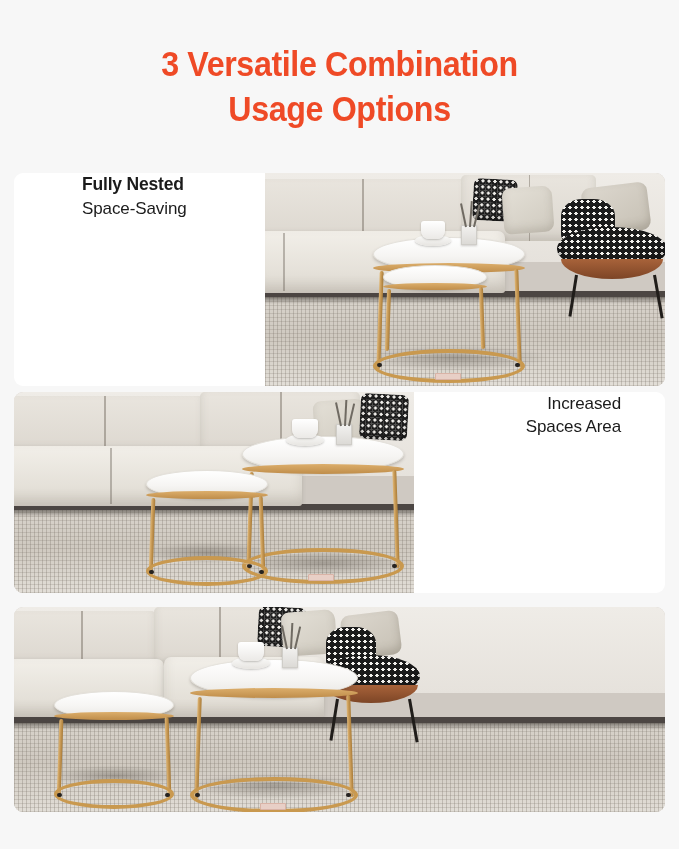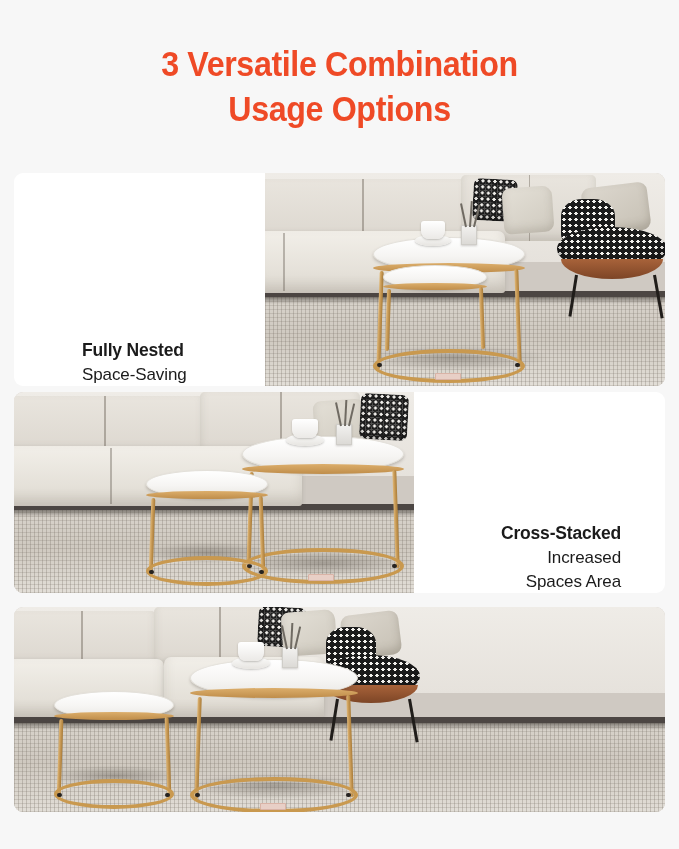--- a/index.html
+++ b/index.html
@@ -38,21 +38,21 @@
     display: flex;
   }
   #card-1 { left: 14px; top: 173px;  width: 651px; height: 213px; }
   #card-2 { left: 14px; top: 392px;  width: 651px; height: 201px; }
   #card-3 { left: 14px; top: 607px;  width: 651px; height: 205px; }
 
   .caption {
     flex: 0 0 auto;
     display: flex;
     flex-direction: column;
-    justify-content: flex-end;
+    justify-content: flex-start;
     padding: 0 22px;
     color: #1b1b1b;
   }
   .caption .hl {
     font-size: 17.5px;
     font-weight: bold;
     letter-spacing: -0.2px;
     line-height: 1.35;
     white-space: nowrap;
   }
@@ -339,21 +339,20 @@
 
     <div class="saucer" style="left:272px; top:42px; width:38px; height:12px;"></div>
     <div class="cup" style="left:278px; top:27px; width:26px; height:19px;"></div>
     <div class="diffuser-body" style="left:322px; top:32px; width:16px; height:21px;"></div>
     <div class="reed" style="left:326px; top:10px; height:24px; transform:rotate(-12deg);"></div>
     <div class="reed" style="left:330px; top:8px;  height:26px; transform:rotate(3deg);"></div>
     <div class="reed" style="left:334px; top:11px; height:23px; transform:rotate(13deg);"></div>
   </div>
 
   <div class="caption cap-right">
-    <div class="hl">Cross-Stacked</div>
     <div class="sub">Increased</div>
     <div class="sub">Spaces Area</div>
   </div>
 </div>
 
 <div class="card" id="card-3">
 
 
   <div class="photo">
     <div class="wall"></div>

